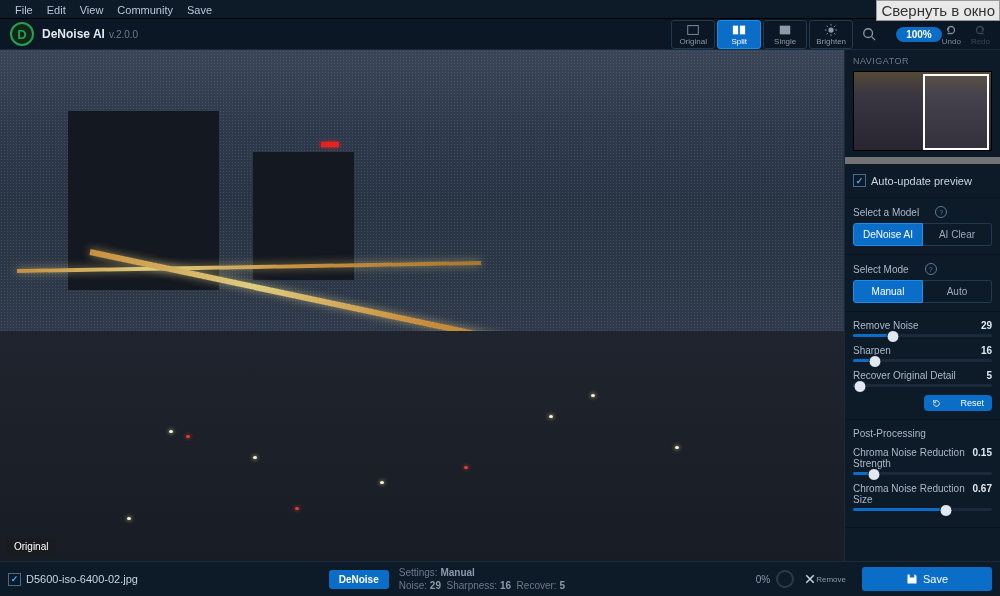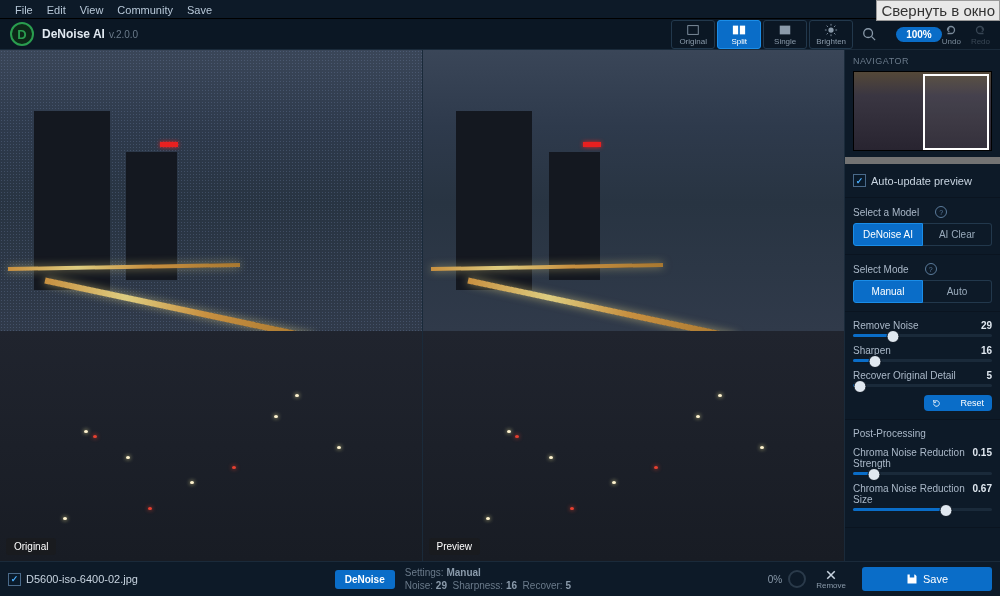--- a/index.html
+++ b/index.html
@@ -56,21 +56,21 @@
 .fill{height:100%;background:#0a6dc8;border-radius:2px}
 .thumb{position:absolute;top:-4px;width:11px;height:11px;border-radius:50%;background:#e0e8f0;border:1px solid #0a1420;transform:translateX(-50%)}
 .reset-btn{float:right;background:#0a6dc8;border-radius:4px;padding:3px 8px;font-size:9px;color:#fff;cursor:pointer;display:flex;gap:19px;align-items:center}
 .footer{height:34px;background:#0d1a28;border-top:1px solid #1a2a3a;display:flex;align-items:center;padding:0 8px;gap:10px}
 .fn-chk{display:flex;align-items:center;gap:5px}
 .proc-btn{background:#0a6dc8;padding:4px 10px;border-radius:3px;font-size:10px;font-weight:600;color:#fff;cursor:pointer;margin-left:auto}
 .settings-blk{color:#8a9aaa;font-size:10px;line-height:1.3}
 .settings-blk .lbl{color:#6a7a8a}
 .prog{margin-left:auto;display:flex;align-items:center;gap:6px;color:#8a9aaa;font-size:10px}
 .ring{width:14px;height:14px;border:2px solid #2a3a4a;border-radius:50%}
-.rm{display:flex;flex-direction:column;align-items:center;color:#8a9aaa;font-size:8px;cursor:pointer}
+.rm{display:flex;flex-direction:row;align-items:center;color:#8a9aaa;font-size:8px;cursor:pointer}
 .save-btn{width:130px;background:#0a6dc8;border-radius:3px;padding:6px 0;text-align:center;color:#fff;font-size:11px;font-weight:500;cursor:pointer;margin-left:6px;display:flex;align-items:center;justify-content:center;gap:5px}
 .topright-ext{position:absolute;top:0;right:0;background:#e8e8e8;color:#333;font-size:15px;padding:1px 4px;border:1px solid #999}
 </style>
 </head>
 <body>
 
 <div class="app">
 <div class="topright-ext">Свернуть в окно</div>
 
 <div class="menubar">
@@ -151,41 +151,20 @@
             <div class="carlight" style="left:45%;bottom:15%"></div>
         <div class="carlight r" style="left:55%;bottom:18%"></div>
             <div class="carlight" style="left:65%;bottom:28%"></div>
         <div class="carlight" style="left:70%;bottom:32%"></div>
             <div class="carlight r" style="left:35%;bottom:10%"></div>
         <div class="carlight" style="left:80%;bottom:22%"></div>
             <div class="carlight" style="left:15%;bottom:8%"></div>
       </div>
       <div class="pane-label">Original</div>
     </div>
-    <div class="pane">
-      <div class="img">
-        <div class="building" style="left:8%;top:12%;width:18%;height:35%"></div>
-        <div class="building" style="left:30%;top:20%;width:12%;height:25%"></div>
-        <div class="red-sign"></div>
-        <div class="lit-band" style="left:2%;top:42%;width:55%;height:4px;transform:rotate(-1deg)"></div>
-        <div class="lit-band" style="left:10%;top:50%;width:65%;height:6px;transform:rotate(12deg)"></div>
-        <div class="road"></div>
-        <div class="carlight" style="left:20%;bottom:25%"></div>
-            <div class="carlight r" style="left:22%;bottom:24%"></div>
-        <div class="carlight" style="left:30%;bottom:20%"></div>
-            <div class="carlight" style="left:45%;bottom:15%"></div>
-        <div class="carlight r" style="left:55%;bottom:18%"></div>
-            <div class="carlight" style="left:65%;bottom:28%"></div>
-        <div class="carlight" style="left:70%;bottom:32%"></div>
-            <div class="carlight r" style="left:35%;bottom:10%"></div>
-        <div class="carlight" style="left:80%;bottom:22%"></div>
-            <div class="carlight" style="left:15%;bottom:8%"></div>
-      </div>
-      <div class="pane-label">Preview</div>
-    </div>
   </div>
 
   <div class="sidebar">
     <div class="nav-sec">
       <div class="sec-h">NAVIGATOR</div>
       <div class="nav-thumb">
         <div class="nav-box"></div>
       </div>
     </div>
     <div class="chk-row">

